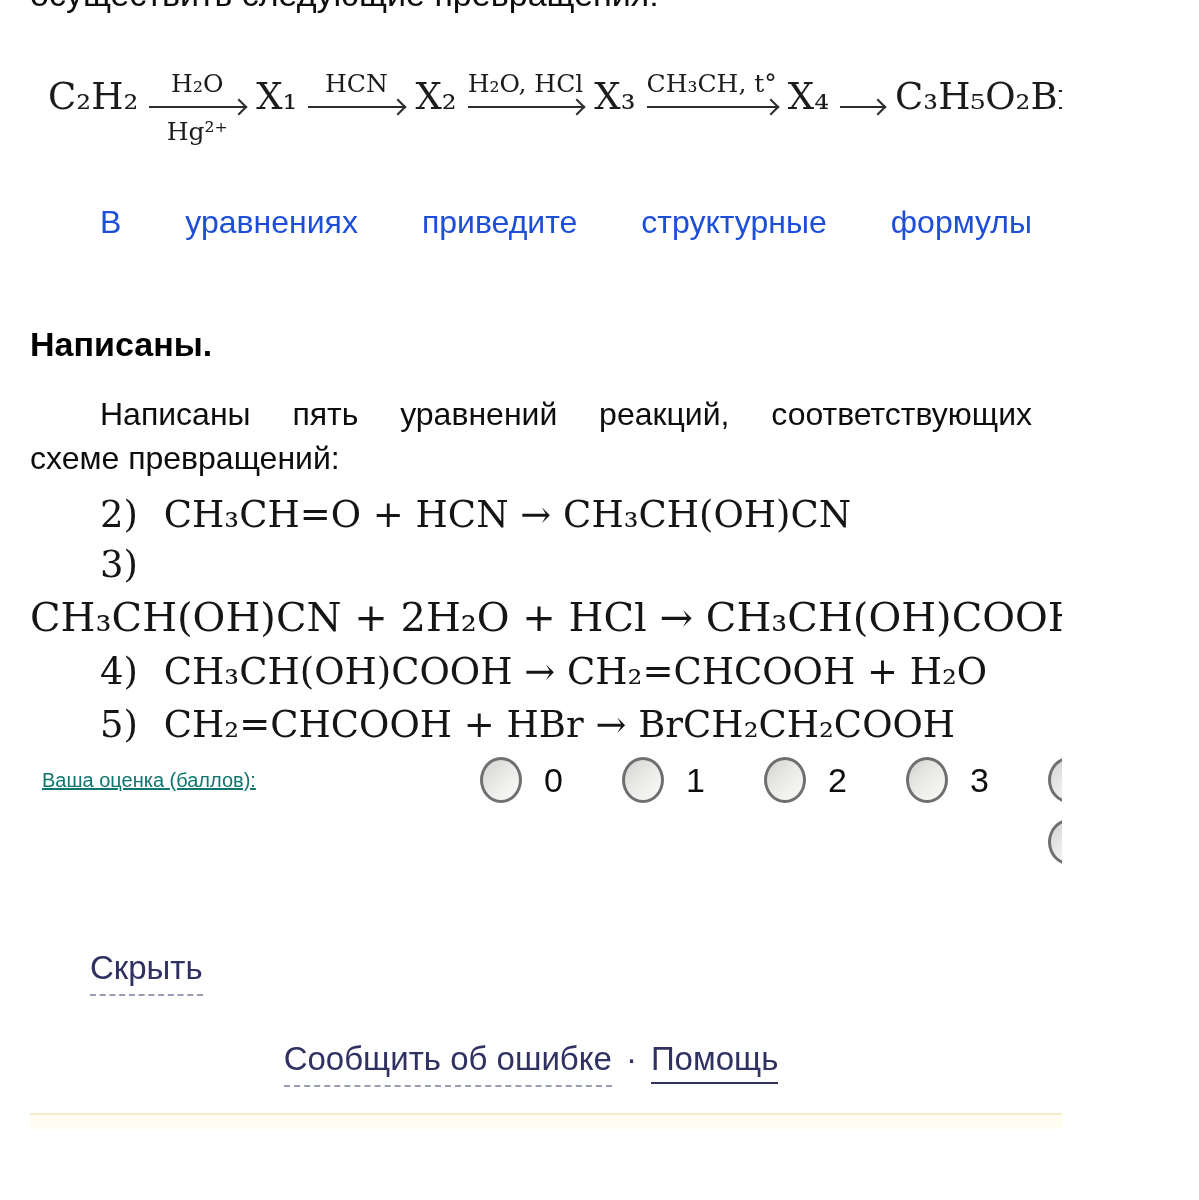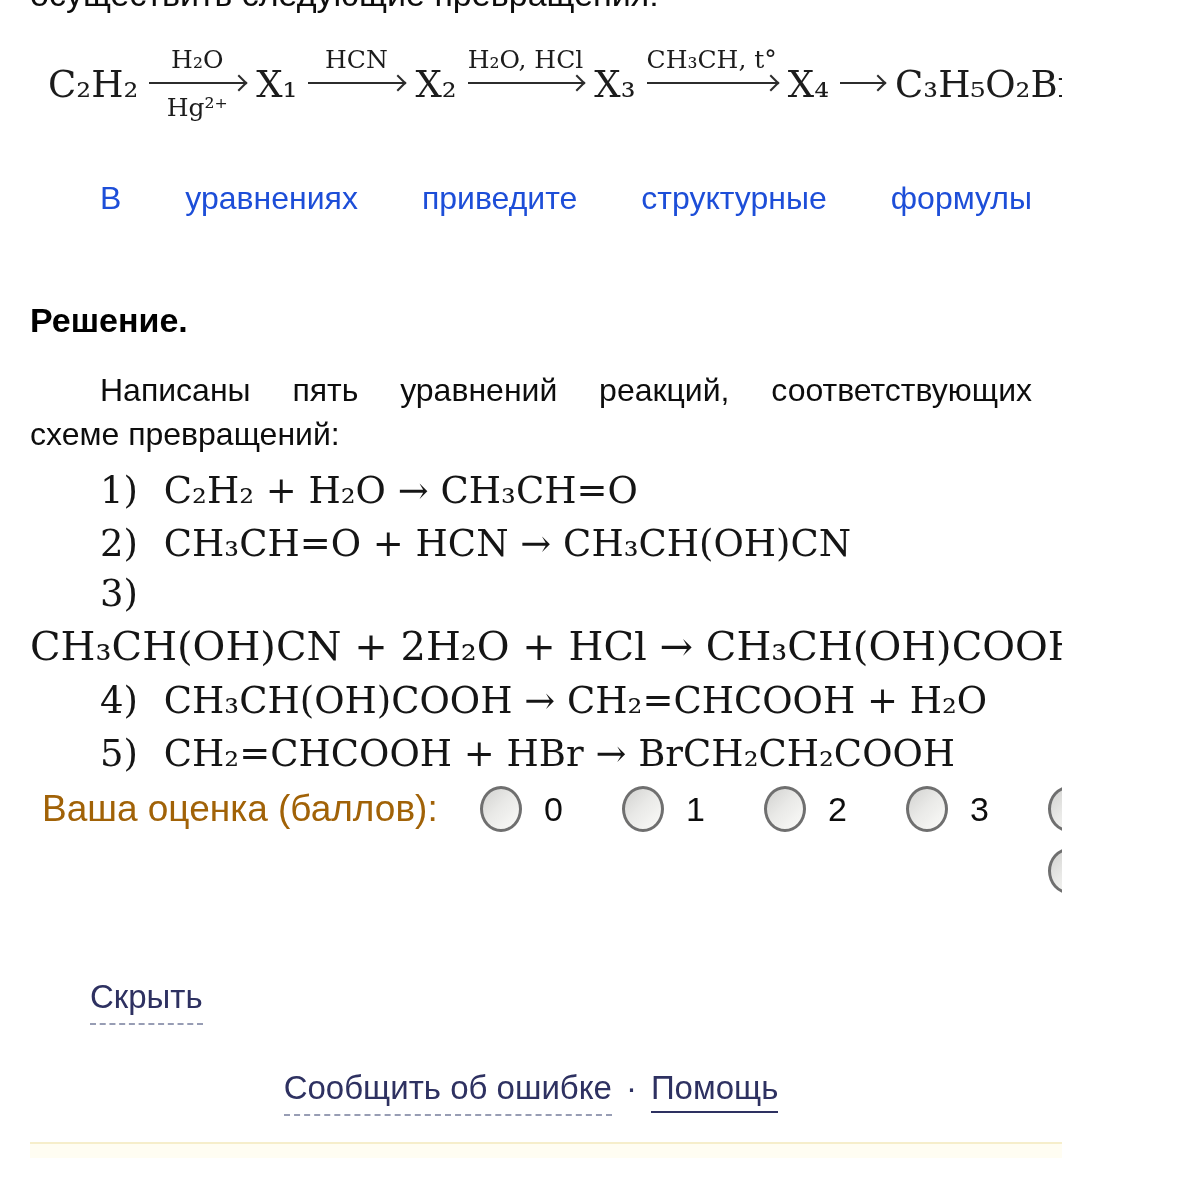--- a/index.html
+++ b/index.html
@@ -11,42 +11,42 @@
   
   .clip{height:15px;overflow:hidden;position:relative;}
   .clip span{position:absolute;top:-27px;left:30px;font-size:34px;line-height:42px;color:#0d0d0d;white-space:nowrap;}
   
   .scheme{
     margin:26px 20px 0 44px;display:flex;align-items:center;
     font-family:"DejaVu Serif","Liberation Serif",serif;font-size:37px;color:#1c1c1c;
   }
   .chem{white-space:nowrap;padding:0 4px;}
   .arr{display:inline-flex;flex-direction:column;align-items:center;padding:0 7px;flex:0 0 auto;}
-  .alab{font-family:"DejaVu Serif","Liberation Serif",serif;font-size:25px;line-height:30px;min-height:34px;white-space:nowrap;display:flex;align-items:flex-end;color:#1c1c1c;}
+  .alab{font-family:"DejaVu Serif","Liberation Serif",serif;font-size:25px;line-height:30px;min-height:34px;white-space:nowrap;display:flex;align-items:flex-end;color:#1c1c1c;margin-top:24px;}
   .alab.bot{align-items:flex-start;margin-top:9px;}
   .alab.top{margin-bottom:7px;}
   .aline{display:block;align-self:stretch;height:0;border-top:2px solid #2c2c2c;position:relative;min-width:96px;}
   .aline::after{content:"";position:absolute;right:0px;top:-7px;width:10px;height:10px;
     border-right:2px solid #2c2c2c;border-bottom:2px solid #2c2c2c;transform:rotate(-45deg);}
   .arr.plain .aline{min-width:44px;}
   
   .para{margin:46px 30px 0 30px;font-size:32px;line-height:50px;color:#1d4ed8;}
   .jline{text-align:justify;text-align-last:justify;}
   .indent{text-indent:70px;}
   .heading{margin:78px 30px 0 30px;font-size:34px;font-weight:bold;color:#000;}
   .intro{margin:28px 30px 0 30px;font-size:32px;line-height:44px;color:#0d0d0d;}
   
   .eqs{margin-top:10px;font-family:"DejaVu Serif","Liberation Serif",serif;color:#151515;}
   .eq{margin:4px 30px 0 100px;font-size:37px;line-height:49px;white-space:nowrap;}
   .eq .eqnum{margin-right:14px;}
   .eq.numonly{line-height:44px;}
   .eq.fullline{margin-left:30px;font-size:40px;line-height:52px;}
   
   .rating{margin:8px 0 0 42px;display:grid;grid-template-columns:438px repeat(5,142px);row-gap:16px;align-items:center;}
-  .rating-label{font-size:37px;color:#a16207;}
+  .rating-label{font-size:20px;color:#0f766e;text-decoration:underline;}
   .opt{display:flex;align-items:center;}
   .opt5{grid-column:6;}
   .radio{width:42px;height:46px;border-radius:50%;border:3px solid #6f6f6f;box-sizing:border-box;
     background:linear-gradient(135deg,#d2d2d0 0%,#e9e9e7 45%,#fbfbf9 100%);display:inline-block;cursor:pointer;}
   .optlab{font-size:34px;color:#0d0d0d;margin-left:22px;}
   
   .hide-row{margin:84px 30px 0 90px;}
   a.lnk{color:#2e3161;text-decoration:none;font-size:33px;cursor:pointer;}
   .dashed{border-bottom:2px dashed #979db4;padding-bottom:7px;display:inline-block;}
   .solid{border-bottom:2px solid #2e3161;padding-bottom:4px;display:inline-block;}
@@ -95,32 +95,28 @@
       <span class="aline"></span>
       <span class="alab bot"></span>
     </span>
     <span class="chem">C₃H₅O₂Br</span>
   </div>
 
   <div class="para">
     <div class="jline indent">В уравнениях приведите структурные формулы</div>
   </div>
 
-  <div class="heading">Решение.</div>
+  <div class="heading">Написаны.</div>
 
   <div class="intro">
     <div class="jline indent">Написаны пять уравнений реакций, соответствующих</div>
     <div>схеме превращений:</div>
   </div>
 
   <div class="eqs">
-    <div class="eq">
-      <span class="eqnum">1)</span>
-      <span class="eqf">C₂H₂ + H₂O → CH₃CH=O</span>
-    </div>
     <div class="eq">
       <span class="eqnum">2)</span>
       <span class="eqf">CH₃CH=O + HCN → CH₃CH(OH)CN</span>
     </div>
     <div class="eq numonly">
       <span class="eqnum">3)</span>
     </div>
     <div class="eq fullline">
       <span class="eqf">CH₃CH(OH)CN + 2H₂O + HCl → CH₃CH(OH)COOH + NH₄Cl</span>
     </div>

